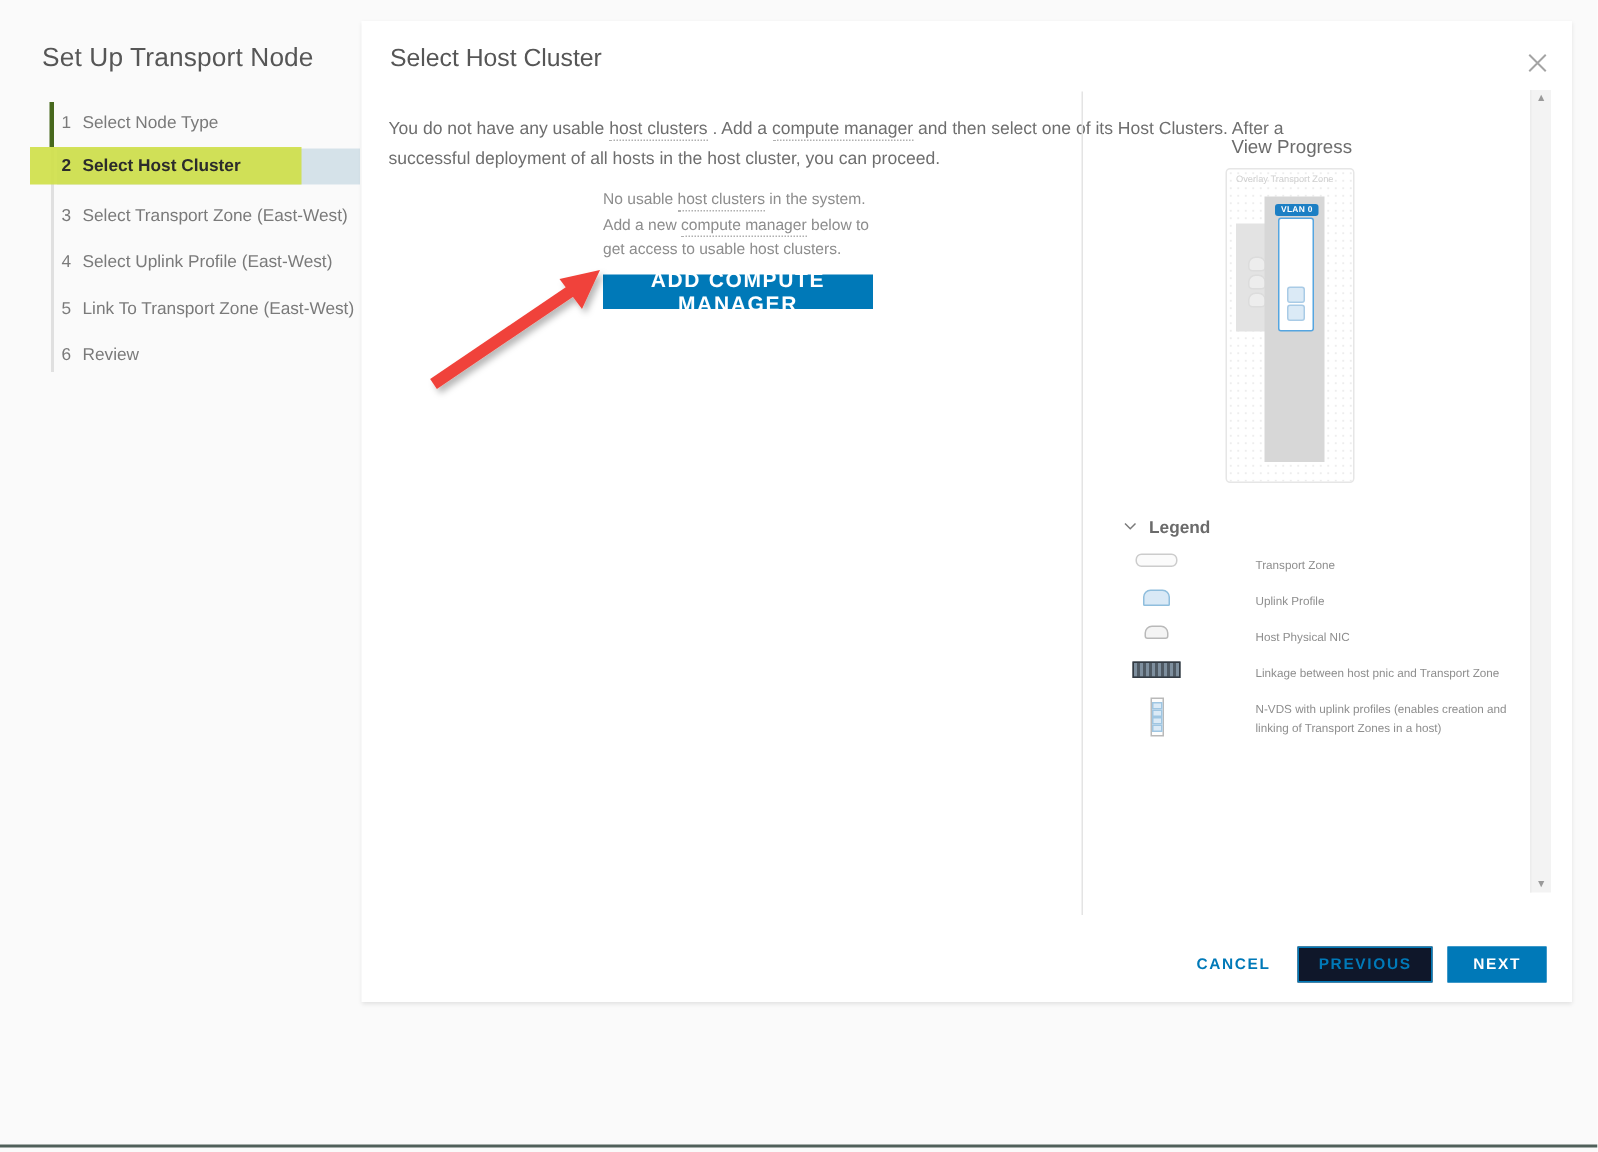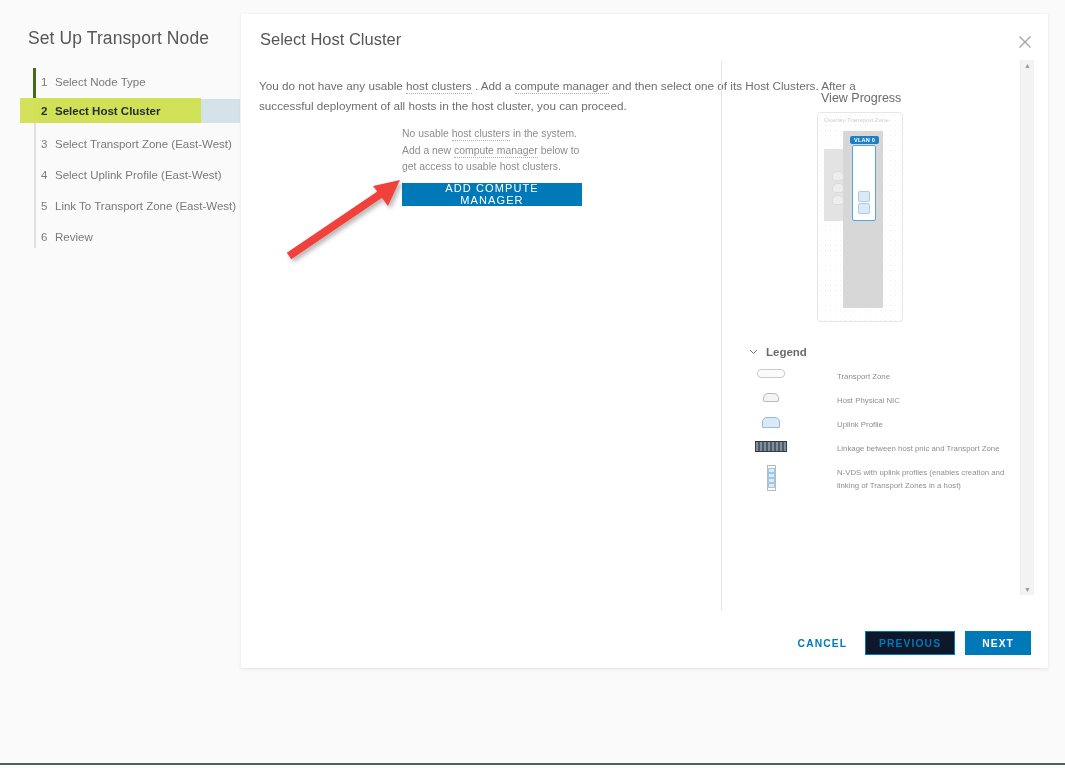--- a/index.html
+++ b/index.html
@@ -167,22 +167,22 @@
 
   #add-compute-manager-button {
     margin-top: 7px;
     display: inline-flex;
     align-items: center;
     justify-content: center;
     height: 23px;
     padding: 0 17px;
     background: #0079b8;
     color: #fff;
-    font-size: 11px;
-    font-weight: 400;
+    font-size: 14px;
+    font-weight: 700;
     letter-spacing: 1.1px;
     border: none;
     cursor: pointer;
     font-family: "Liberation Sans", sans-serif;
   }
 
   
   #panel-divider {
     position: absolute;
     left: 480px;
@@ -550,29 +550,29 @@
 
         <div id="legend-items">
           <div class="legend-row">
             <span class="legend-icon">
                 <span class="lg-tz"></span>
               </span>
             <span class="legend-label">Transport Zone</span>
           </div>
           <div class="legend-row">
             <span class="legend-icon">
+                <span class="lg-uplink"></span>
+              </span>
+            <span class="legend-label">Uplink Profile</span>
+          </div>
+          <div class="legend-row">
+            <span class="legend-icon">
                 <span class="lg-pnic"></span>
               </span>
             <span class="legend-label">Host Physical NIC</span>
-          </div>
-          <div class="legend-row">
-            <span class="legend-icon">
-                <span class="lg-uplink"></span>
-              </span>
-            <span class="legend-label">Uplink Profile</span>
           </div>
           <div class="legend-row">
             <span class="legend-icon">
                 <span class="lg-linkage"></span>
               </span>
             <span class="legend-label">Linkage between host pnic and Transport Zone</span>
           </div>
           <div class="legend-row">
             <span class="legend-icon">
               <span class="lg-nvds">

